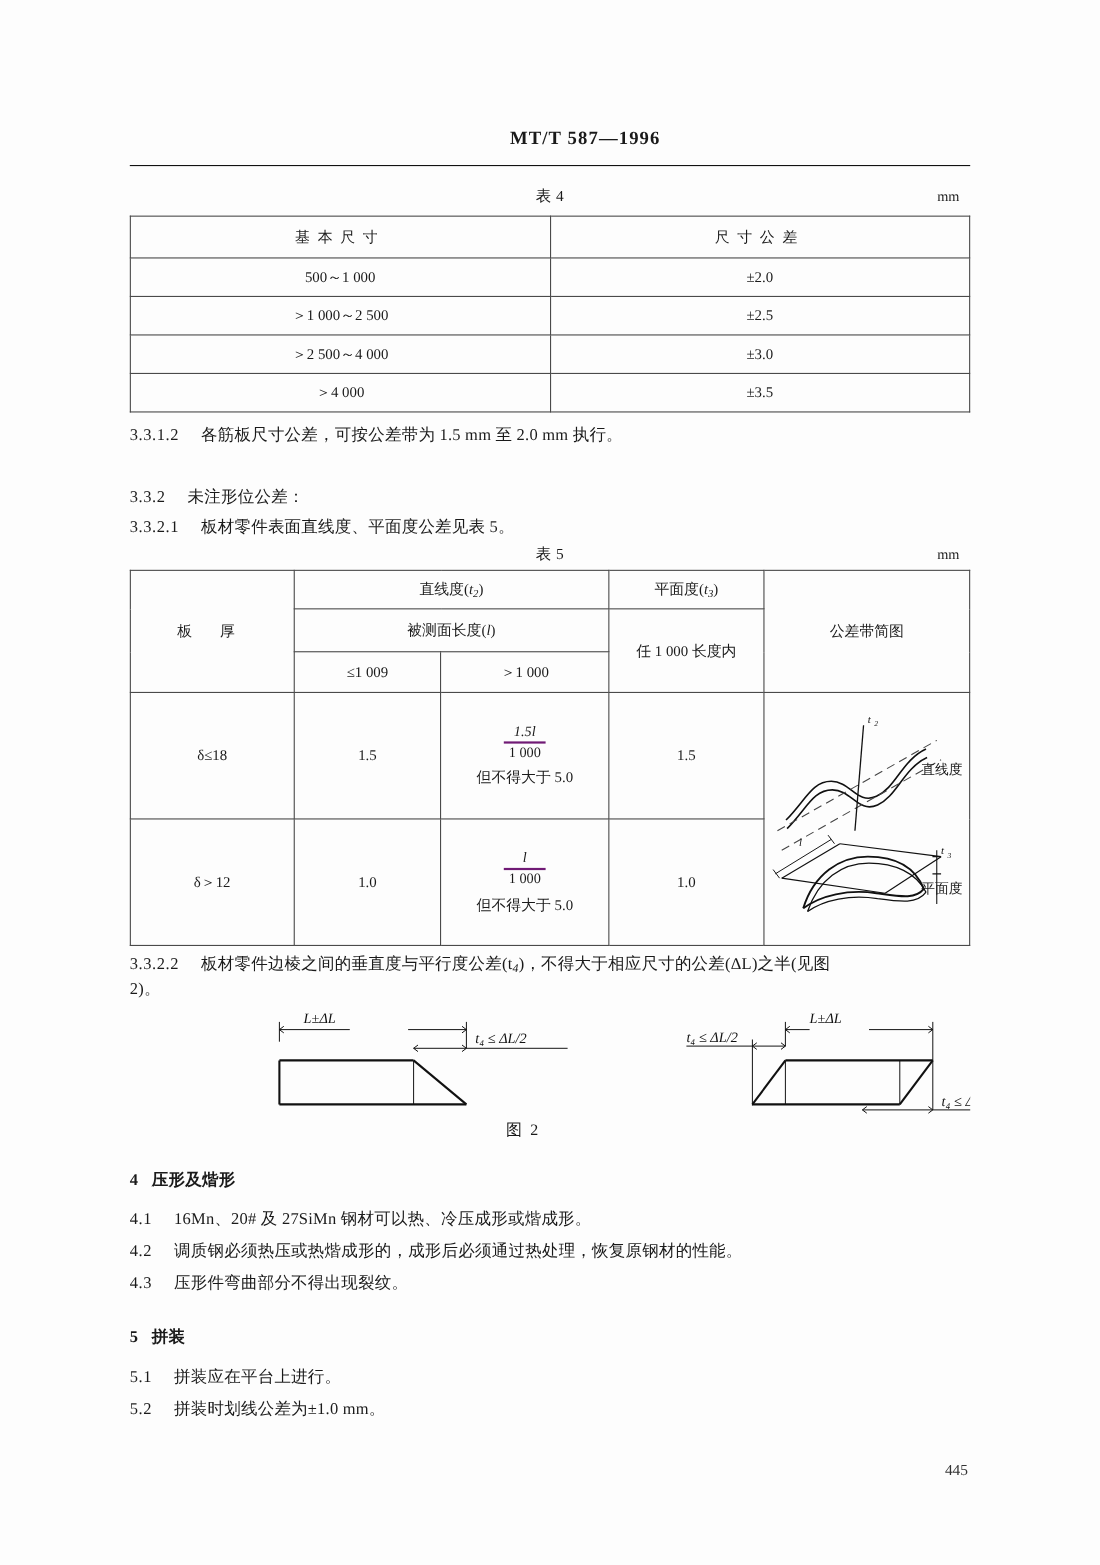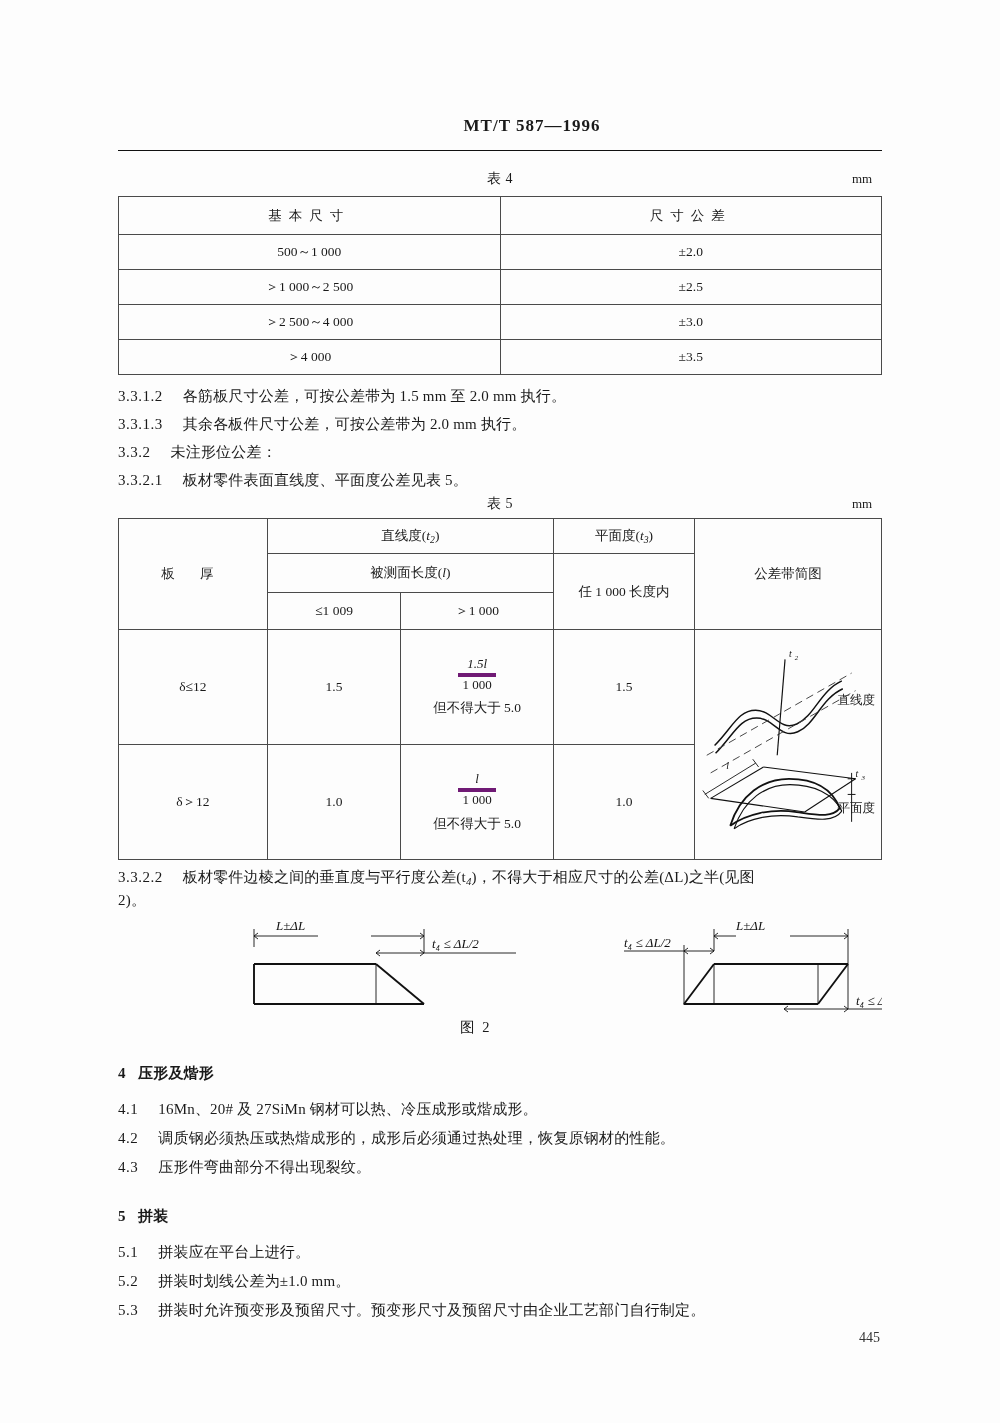--- a/index.html
+++ b/index.html
@@ -113,21 +113,21 @@
   .gap-s { display: inline-block; width: 12px; }
 
   
   .frac {
     display: inline-block;
     text-align: center;
     vertical-align: middle;
     line-height: 1.15;
     font-size: 13px;
   }
-  .frac .top { display: block; padding: 0 4px 1px 4px; border-bottom: 4px solid #701a75; }
+  .frac .top { display: block; padding: 0 4px 1px 4px; border-bottom: 2px solid #701a75; }
   .frac .bot { display: block; padding: 1px 4px 0 4px; }
   .cellstack { display: flex; flex-direction: column; align-items: center; justify-content: center; gap: 7px; }
 
   .it { font-style: italic; font-family: "Liberation Serif", serif; }
   .sub { font-size: 0.72em; vertical-align: -0.28em; font-style: italic; }
 
   
   .fig2 { position: absolute; left: 118px; top: 905px; width: 764px; height: 120px; z-index: 2; }
   .fig2-caption {
     position: absolute;
@@ -186,23 +186,20 @@
         <tr>
           <td><span>＞4 000</span></td>
           <td><span>±3.5</span></td>
         </tr>
       </tbody>
     </table>
   </div>
 
   <div class="para" style="left:118px; top:385px;">
     <span class="num">3.3.1.2</span><span class="gap"></span><span>各筋板尺寸公差，可按公差带为 1.5 mm 至 2.0 mm 执行。</span>
-  </div>
-  <div class="para" style="left:118px; top:413px;">
-    <span class="num">3.3.1.3</span><span class="gap"></span><span>其余各板件尺寸公差，可按公差带为 2.0 mm 执行。</span>
   </div>
   <div class="para" style="left:118px; top:441px;">
     <span class="num">3.3.2</span><span class="gap"></span><span>未注形位公差：</span>
   </div>
   <div class="para" style="left:118px; top:469px;">
     <span class="num">3.3.2.1</span><span class="gap"></span><span>板材零件表面直线度、平面度公差见表 5。</span>
   </div>
 
   <div class="layer tbl-caption" style="left:118px; top:495px; width:764px;">
     <span>表 5</span>
@@ -245,21 +242,21 @@
             <span>任 1 000 长度内</span>
           </td>
         </tr>
 
         <tr>
           <td style="height:36px;"><span>≤1 009</span></td>
           <td style="height:36px;"><span>＞1 000</span></td>
         </tr>
 
         <tr>
-          <td style="height:110px;"><span>δ≤12</span></td>
+          <td style="height:110px;"><span>δ≤18</span></td>
           <td><span>1.5</span></td>
           <td>
             <div class="cellstack">
               <span class="frac">
                 <span class="top it">1.5l</span>
                 <span class="bot">1 000</span>
               </span>
               <span>但不得大于 5.0</span>
             </div>
           </td>
@@ -439,19 +436,16 @@
 
   <div class="para sec-head" style="left:118px; top:1205px;">
     <span class="num">5</span><span class="gap-s"></span><span>拼装</span>
   </div>
   <div class="para" style="left:118px; top:1241px;">
     <span class="num">5.1</span><span class="gap"></span><span>拼装应在平台上进行。</span>
   </div>
   <div class="para" style="left:118px; top:1270px;">
     <span class="num">5.2</span><span class="gap"></span><span>拼装时划线公差为±1.0 mm。</span>
   </div>
-  <div class="para" style="left:118px; top:1299px;">
-    <span class="num">5.3</span><span class="gap"></span><span>拼装时允许预变形及预留尺寸。预变形尺寸及预留尺寸由企业工艺部门自行制定。</span>
-  </div>
 
   <div class="pagenum">445</div>
 
 </div>
 
 </body></html>

